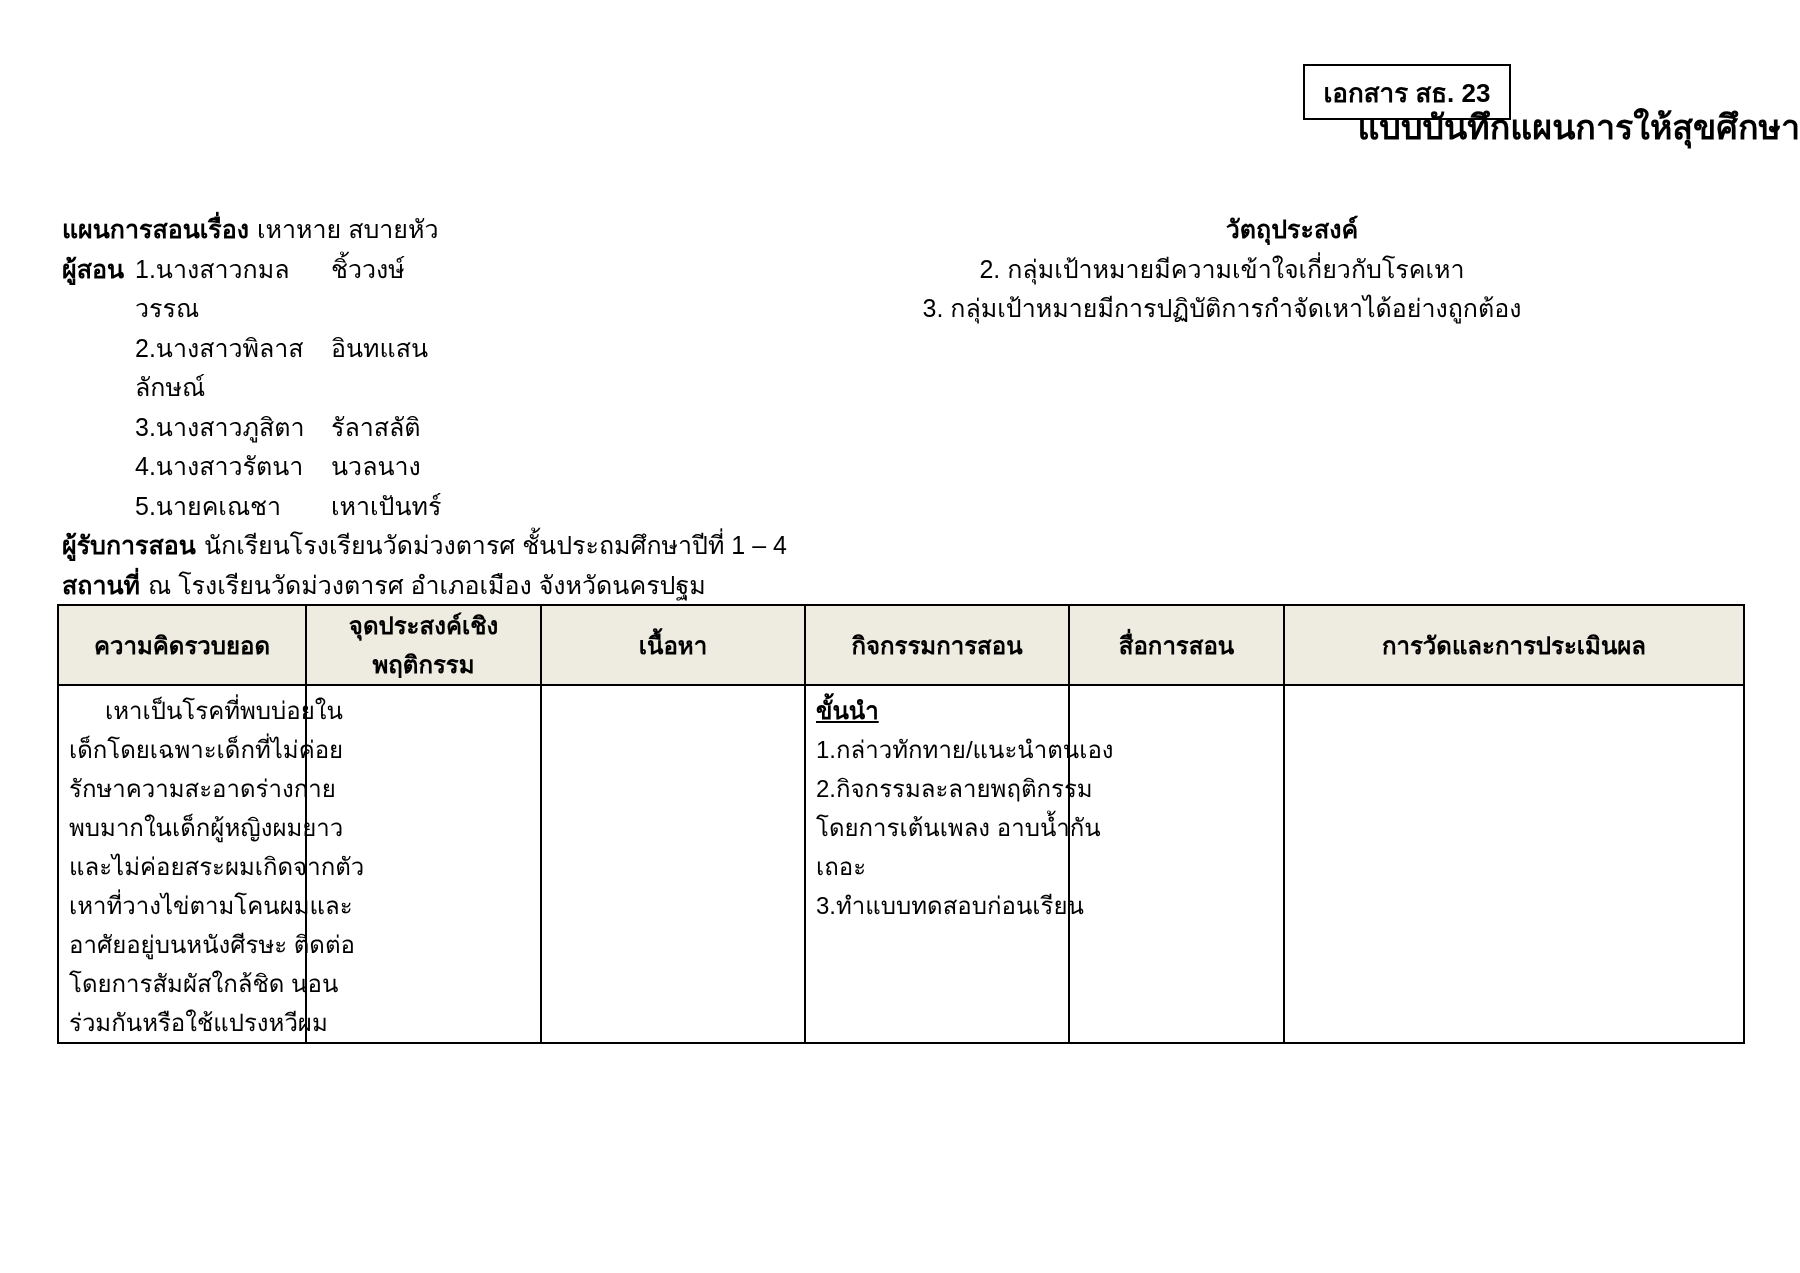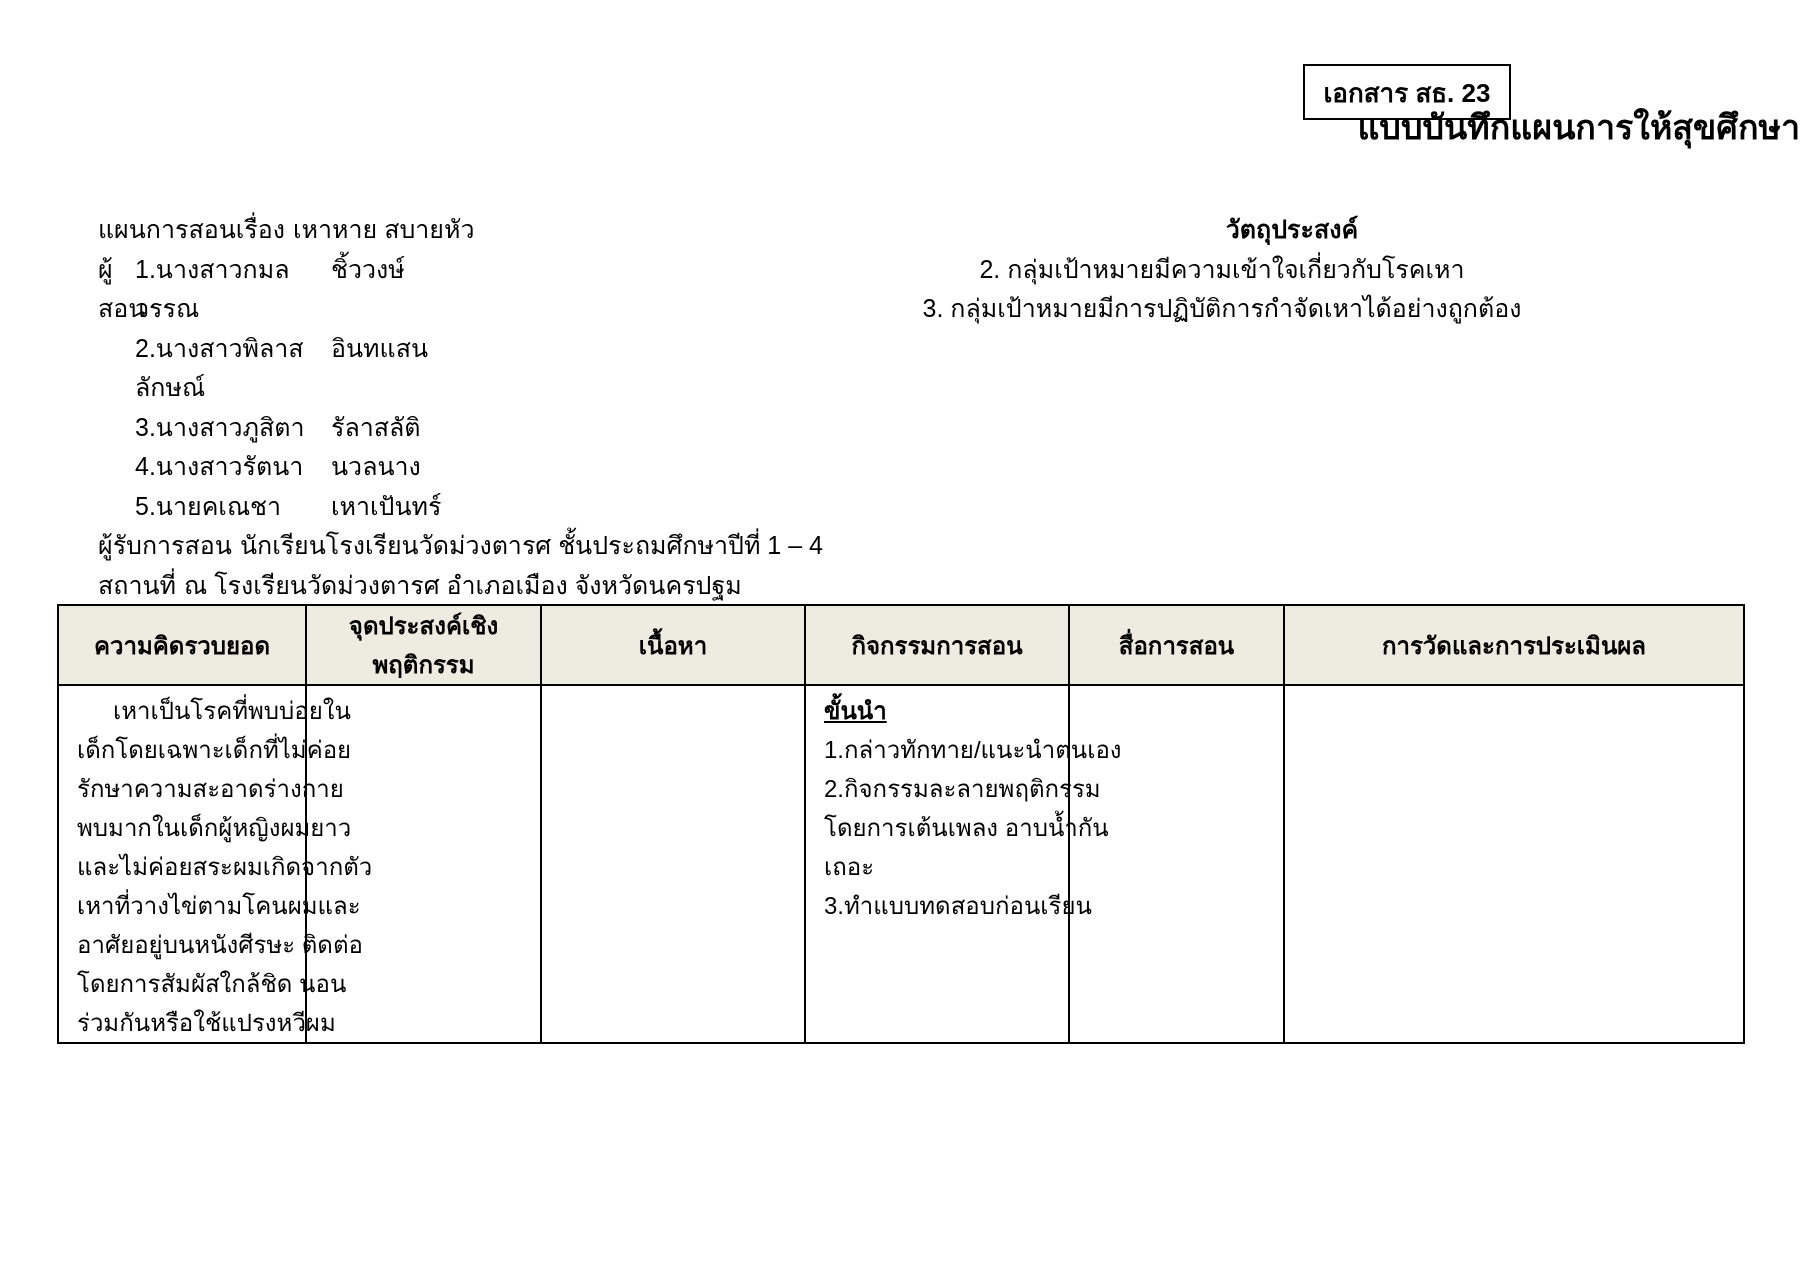--- a/index.html
+++ b/index.html
@@ -53,21 +53,21 @@
 
   
   .info-left {
     position: absolute;
     left: 62px;
     top: 210px;
     width: 790px;
     font-size: 25px;
     line-height: 39.5px;
   }
-  .lbl { font-weight: normal; margin-left: 36px; }
+  .lbl { font-weight: bold; }
   .info-row .lbl { margin-right: 8px; }
   .inst-grid {
     display: grid;
     grid-template-columns: 73px 196px auto;
   }
 
   
   .objectives {
     position: absolute;
     left: 872px;
@@ -98,21 +98,21 @@
     font-size: 24px;
     font-weight: bold;
     text-align: center;
     vertical-align: middle;
     padding: 0 6px;
   }
   .plan-table td {
     border: 2px solid var(--border-color);
     height: 356px;
     vertical-align: top;
-    padding: 5px 10px 0 18px;
+    padding: 5px 10px 0 10px;
     font-size: 24px;
     line-height: 39px;
   }
   .line { white-space: nowrap; }
   .line.indent { text-indent: 36px; }
   .bold { font-weight: bold; text-decoration: underline; }
 </style>
 </head>
 <body>
 

